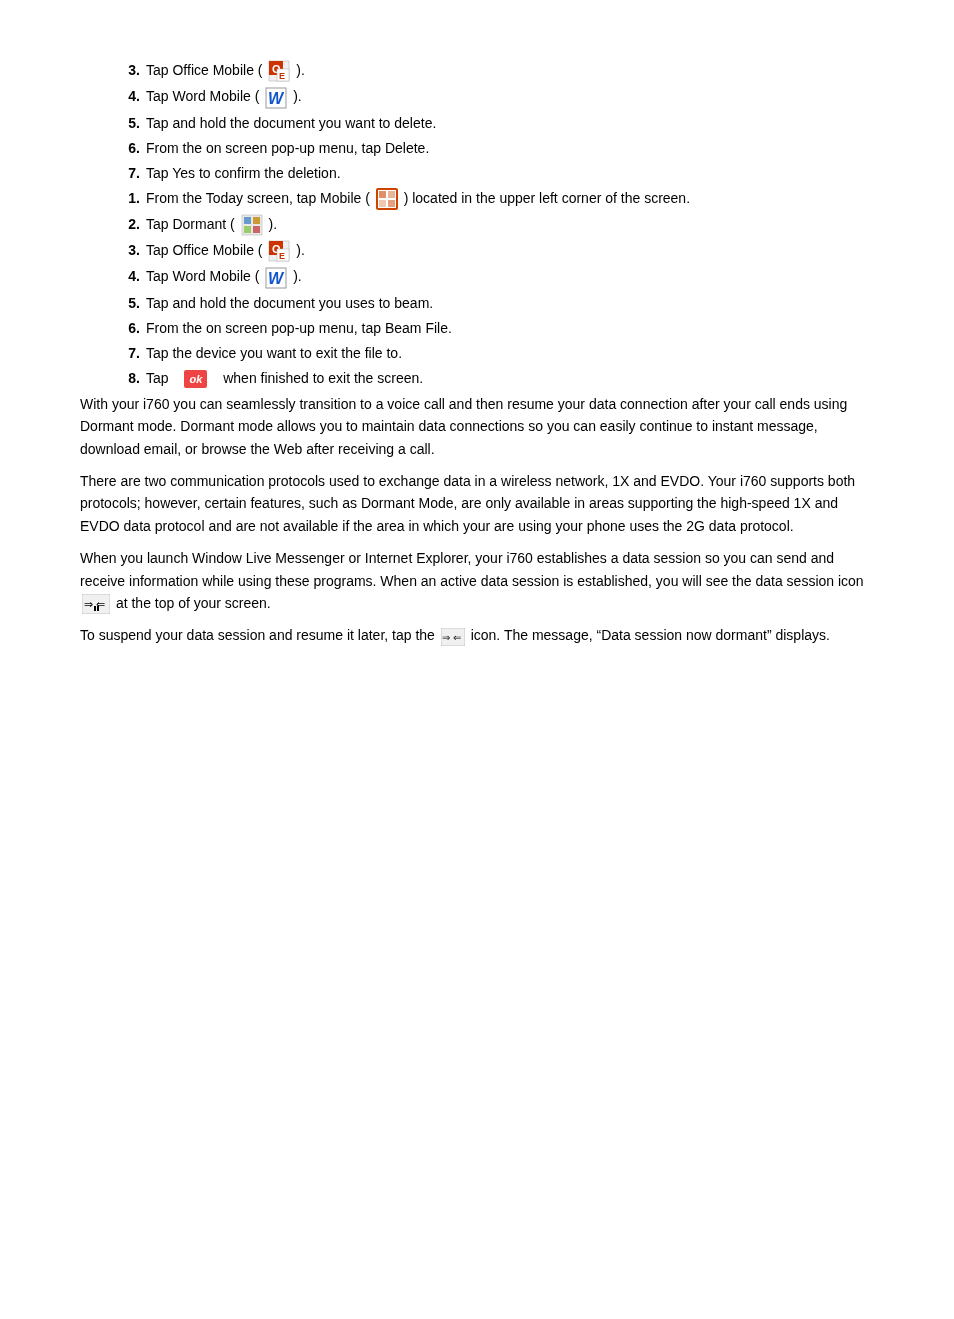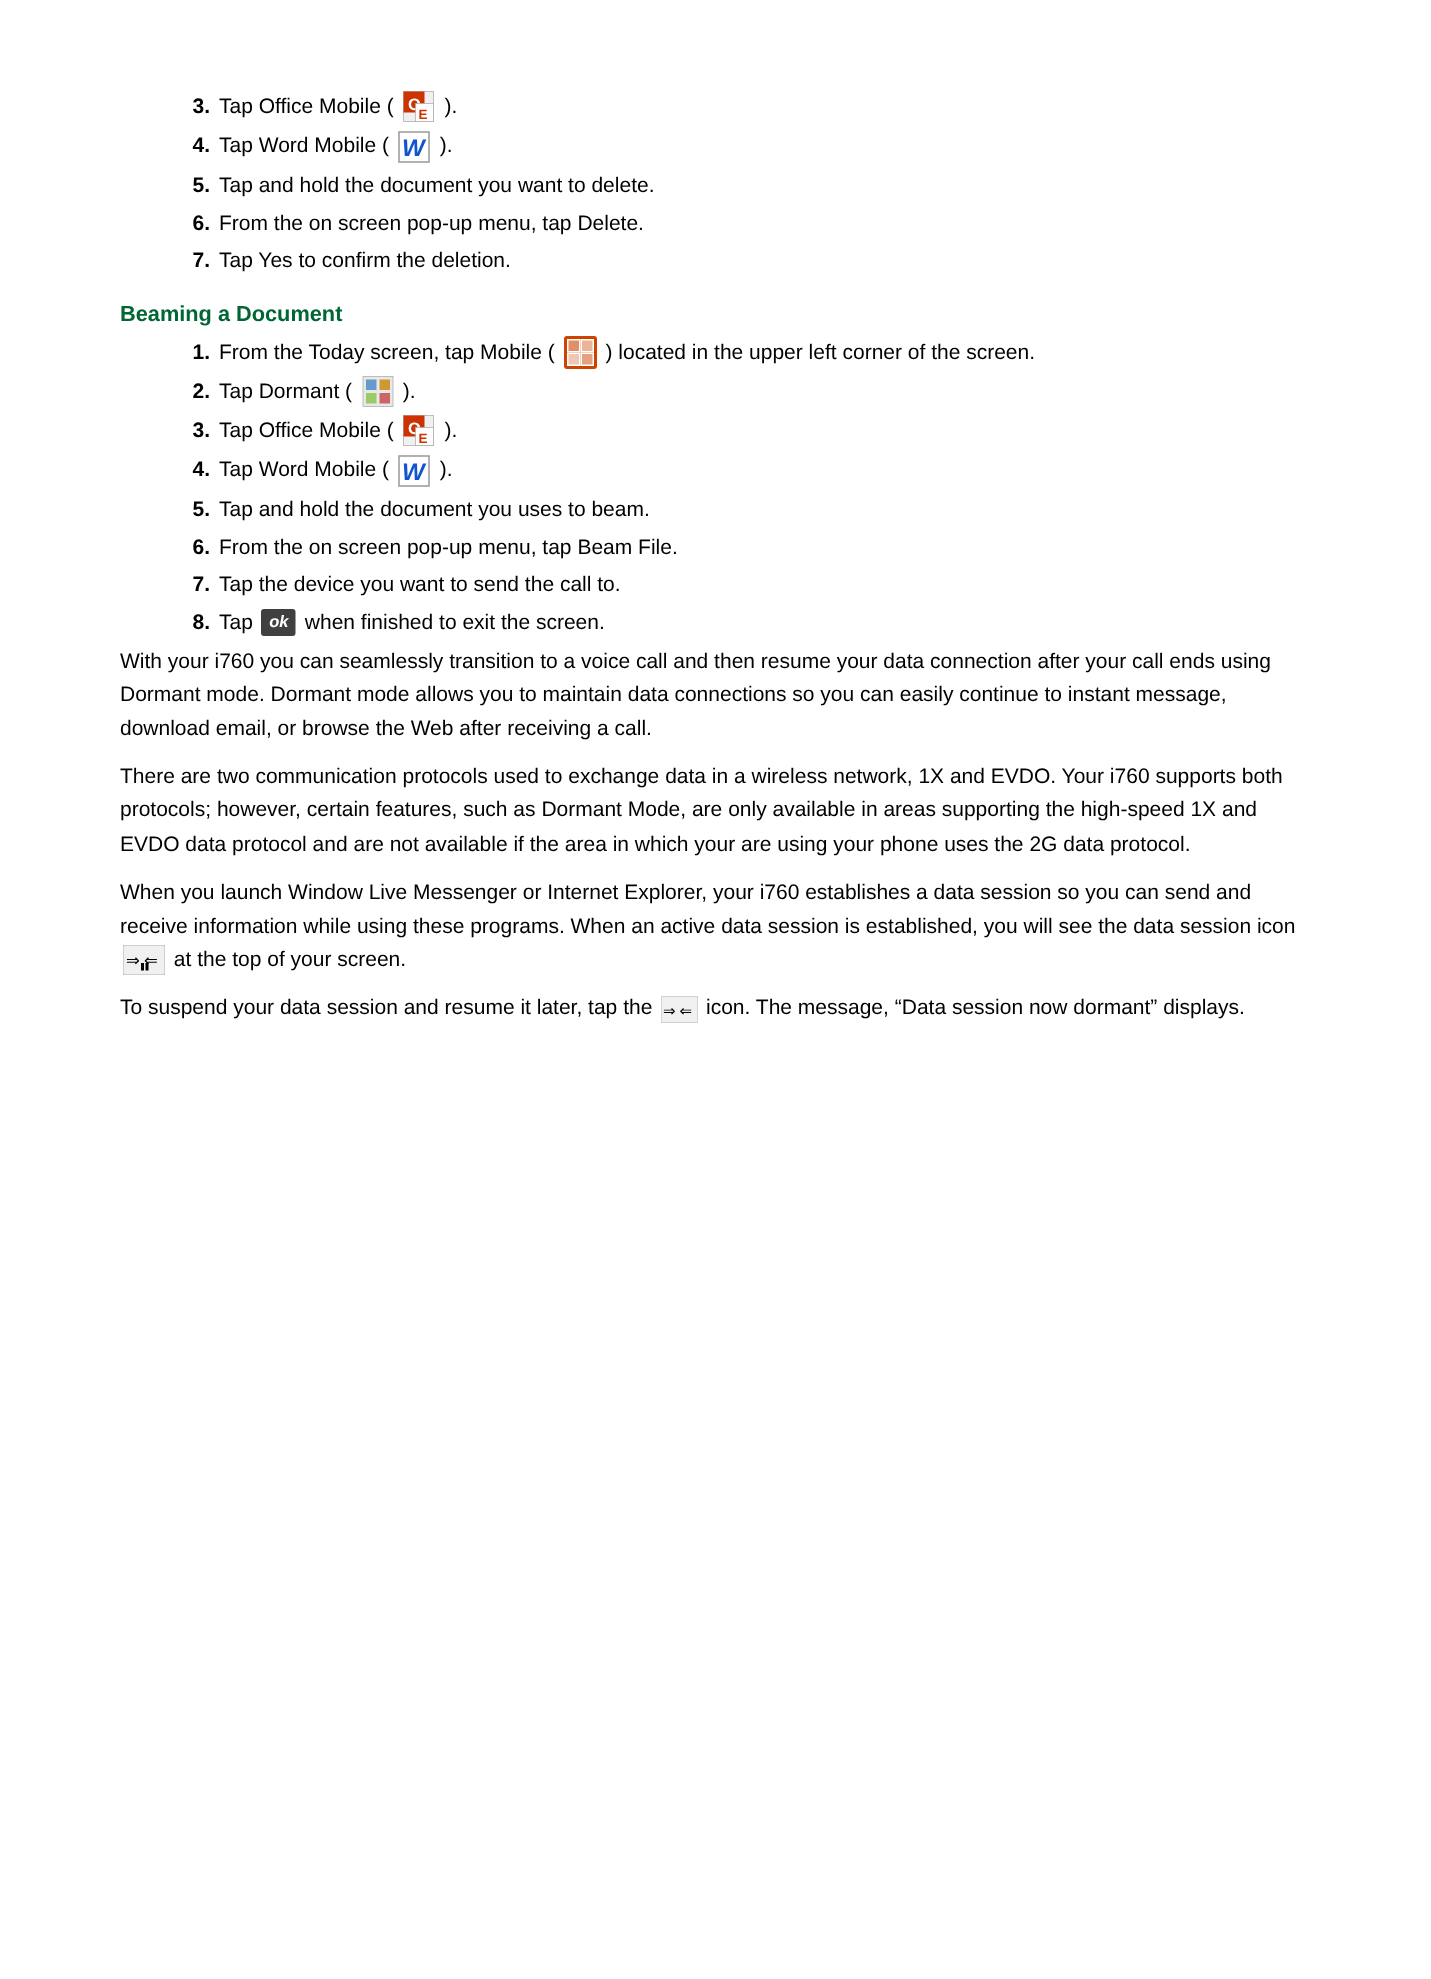--- a/index.html
+++ b/index.html
@@ -48,29 +48,29 @@
     }
 
     p {
       line-height: 1.6;
       margin-bottom: 10px;
     }
 
     .bold { font-weight: normal; }
     .icon-ok {
       display: inline-block;
-      background: #404040;
+      background: #ef4444;
       color: #fff;
       font-style: italic;
       font-size: 11px;
       font-weight: bold;
       padding: 1px 5px;
       border-radius: 2px;
       vertical-align: middle;
-      margin: 0 2px;
+      margin: 0 12px;
     }
 
     
     .office-icon-svg, .word-icon-svg, .start-icon-svg, .programs-icon-svg {
       display: inline-block;
       vertical-align: middle;
       margin: 0 2px;
     }
 
     .page-wrapper {
@@ -118,21 +118,20 @@
     <li>
       <span class="num">6.</span>
       <span class="content">From the on screen pop-up menu, tap <span class="bold">Delete</span>.</span>
     </li>
     <li>
       <span class="num">7.</span>
       <span class="content">Tap <span class="bold">Yes</span> to confirm the deletion.</span>
     </li>
   </ol>
 
-  <div class="section-title">Beaming a Document</div>
 
   <ol class="numbered-list">
     <li>
       <span class="num">1.</span>
       <span class="content">
         From the <span class="bold">Today</span> screen, tap <span class="bold">Mobile</span> (
         
         <svg class="start-icon-svg" width="22" height="22" viewBox="0 0 22 22">
           <rect x="0" y="0" width="22" height="22" fill="#cc4400" rx="2"></rect>
           <rect x="2" y="2" width="9" height="9" fill="#fff"></rect>
@@ -190,21 +189,21 @@
     <li>
       <span class="num">5.</span>
       <span class="content">Tap and hold the document you uses to beam.</span>
     </li>
     <li>
       <span class="num">6.</span>
       <span class="content">From the on screen pop-up menu, tap <span class="bold">Beam File</span>.</span>
     </li>
     <li>
       <span class="num">7.</span>
-      <span class="content">Tap the device you want to send the call to.</span>
+      <span class="content">Tap the device you want to exit the file to.</span>
     </li>
     <li>
       <span class="num">8.</span>
       <span class="content">
         Tap <span class="icon-ok">ok</span> when finished to exit the screen.
       </span>
     </li>
   </ol>
 
 

